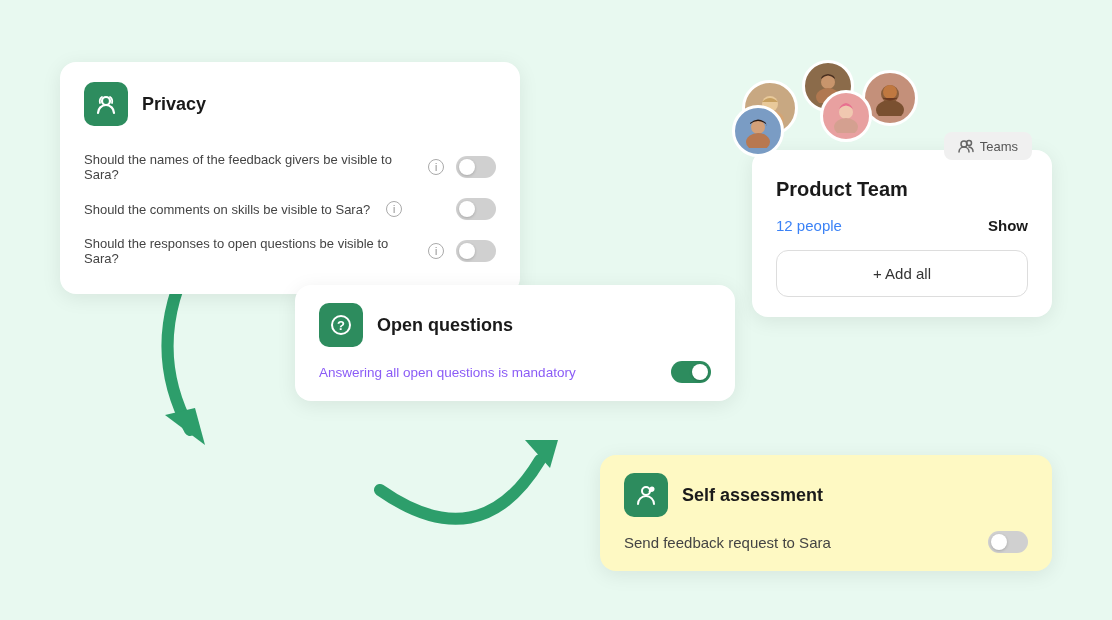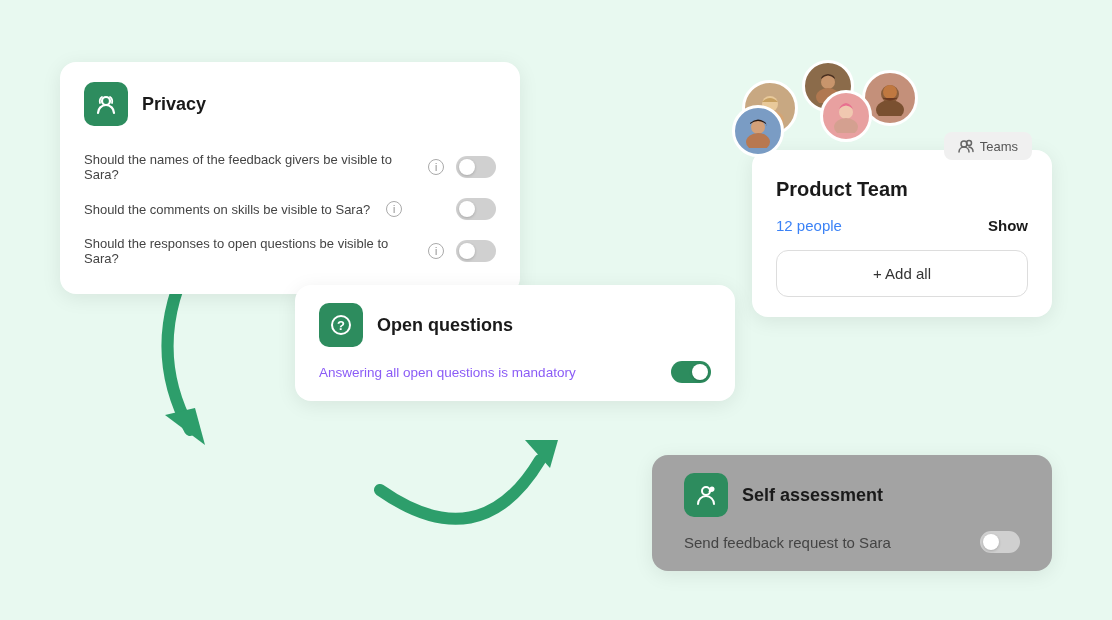--- a/index.html
+++ b/index.html
@@ -188,24 +188,24 @@
       justify-content: space-between;
       font-size: 13.5px;
       color: #8b5cf6;
     }
 
     
     .self-assessment-card {
       position: absolute;
       top: 455px;
       right: 60px;
-      background: #a3a3a3;
+      background: #fef9c3;
       border-radius: 16px;
-      padding: 18px 32px;
-      width: 400px;
+      padding: 18px 24px;
+      width: 452px;
       box-shadow: 0 4px 20px rgba(0,0,0,0.08);
     }
     .sa-header {
       display: flex;
       align-items: center;
       gap: 14px;
       margin-bottom: 14px;
     }
     .sa-row {
       display: flex;

